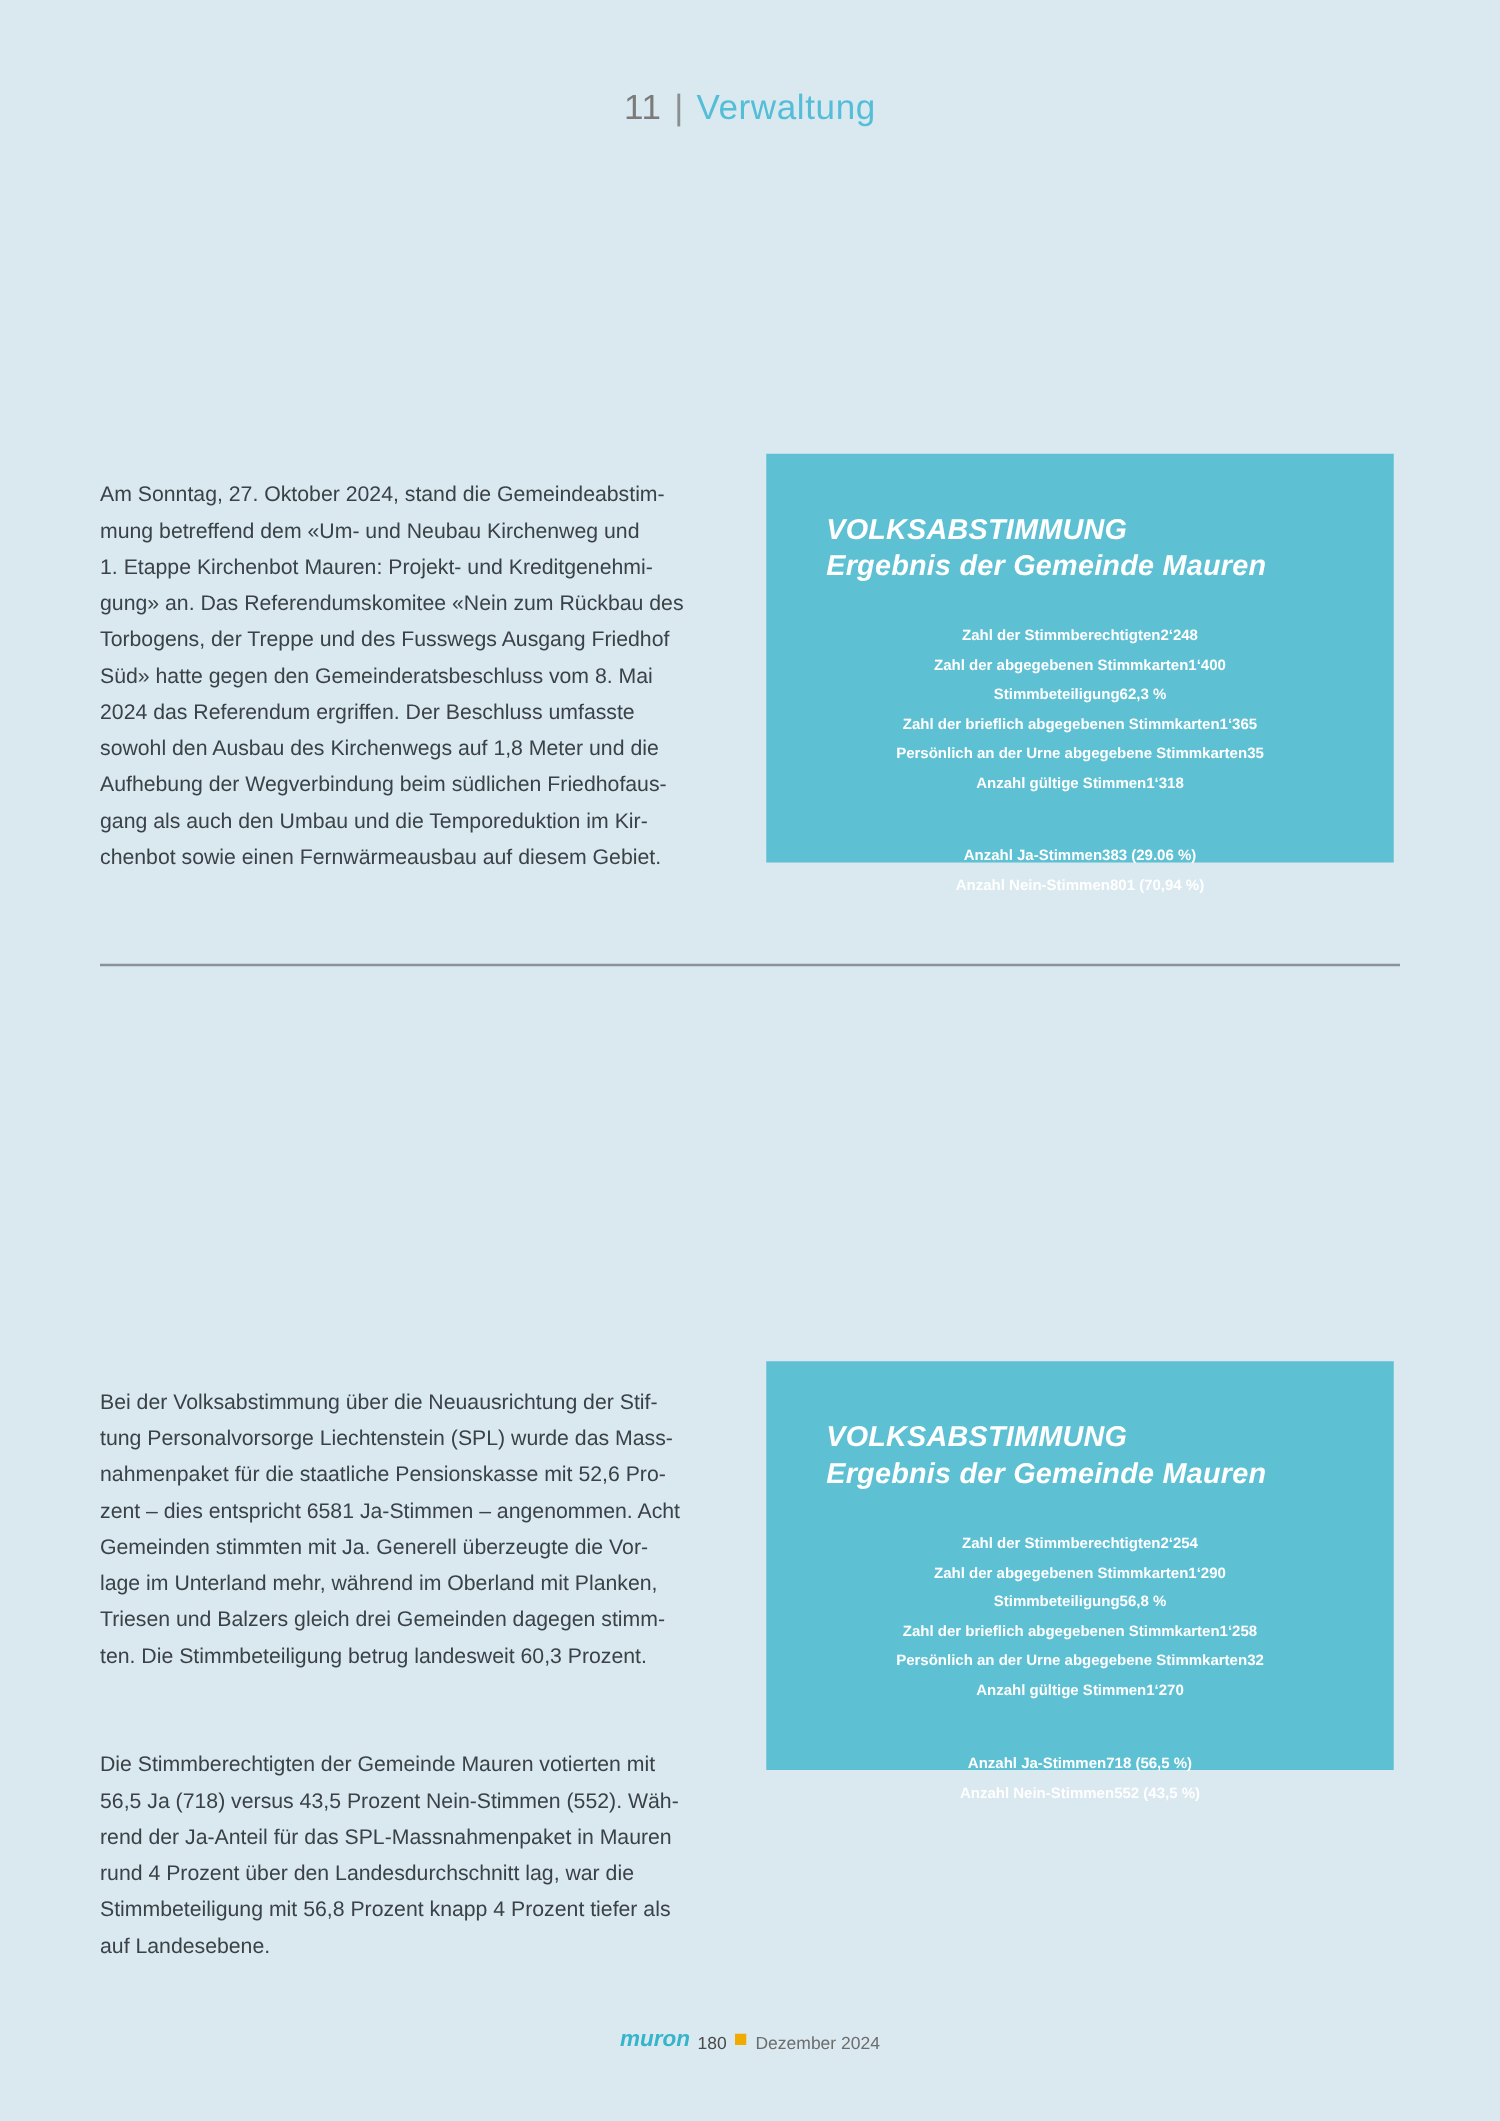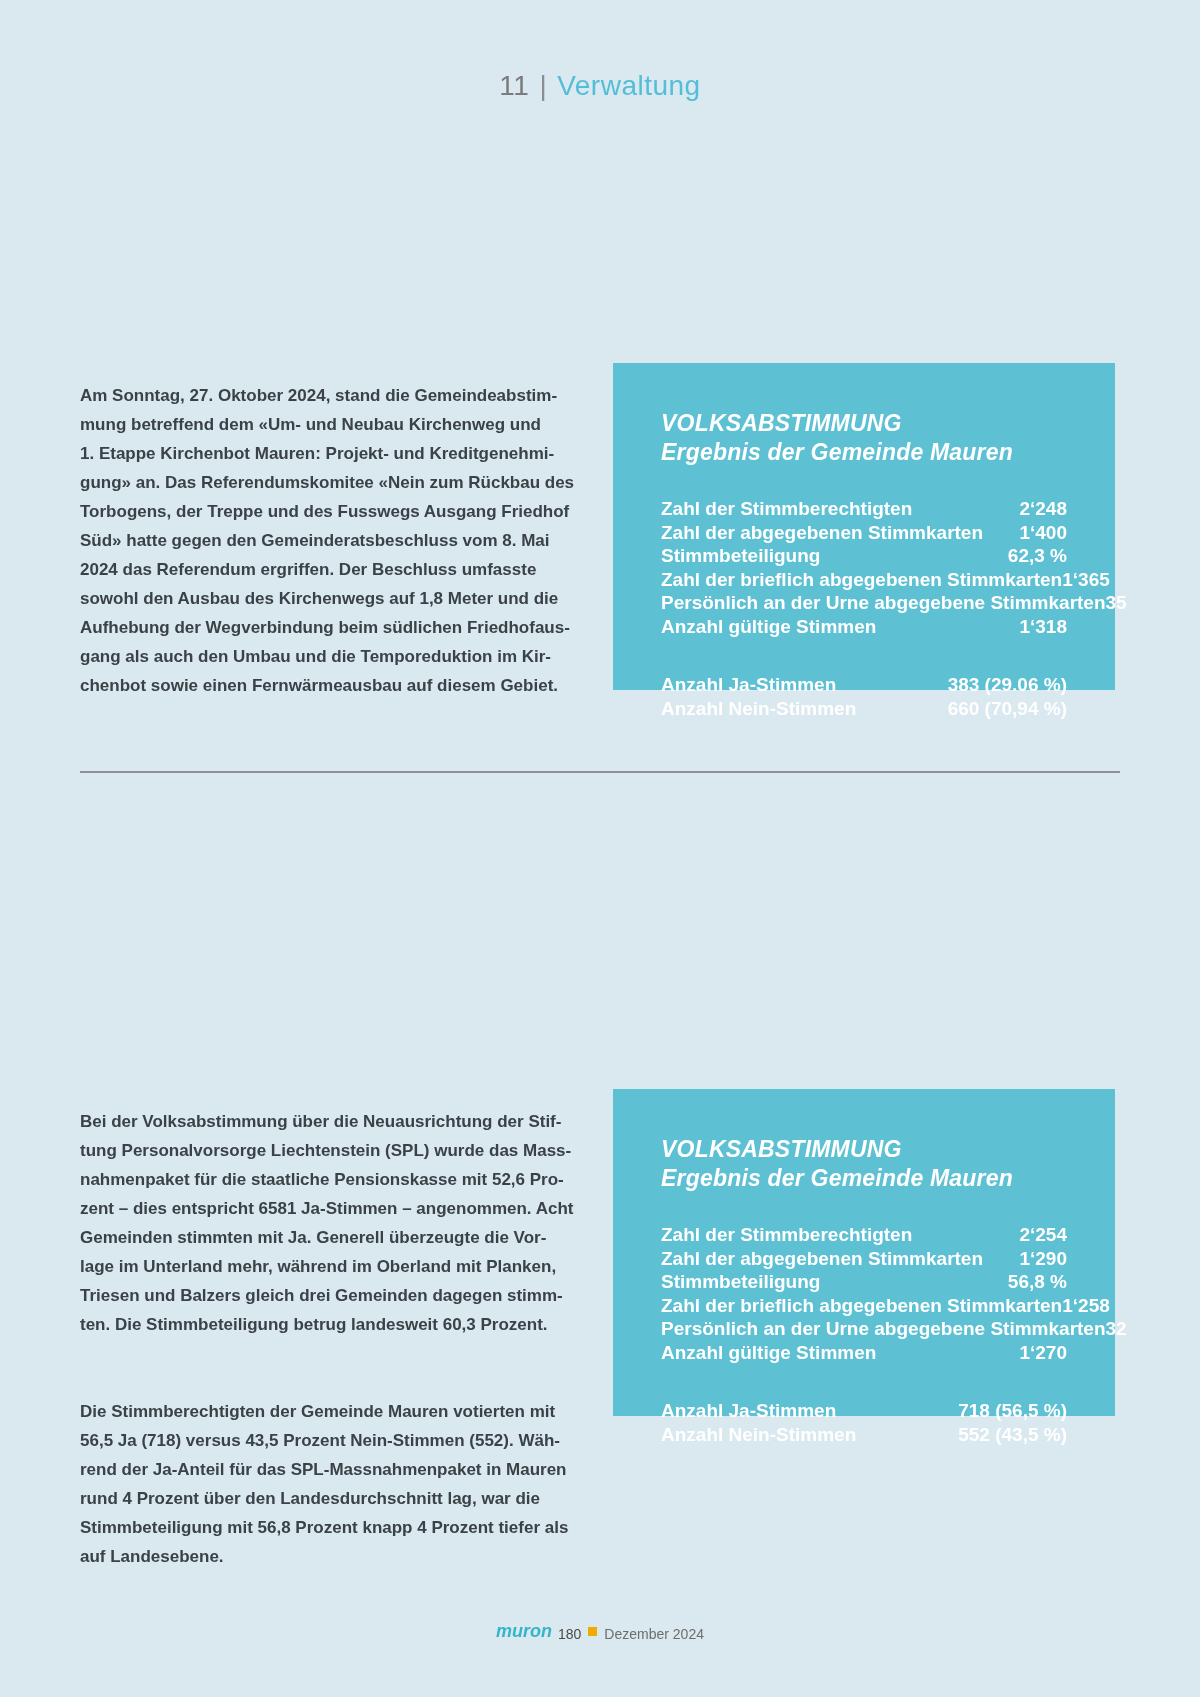--- a/index.html
+++ b/index.html
@@ -42,38 +42,38 @@
   .t1{top:198px;}
   .t2{top:900px;}
   
   .body{
     position:absolute;left:80px;width:527px;
     font-size:17px;line-height:29px;color:var(--body-text);
     white-space:pre-line;
   }
   .b1{top:352px;}
   .b2{top:1078px;}
-  .body p{margin:0 0 29px 0;font-weight:bold;}
+  .body p{margin:0 0 29px 0;}
   
   .vote-box{
     position:absolute;left:613px;width:502px;height:327px;
     background:var(--box-teal);color:#ffffff;
     padding:46px 48px 0 48px;
   }
   .vb1{top:363px;}
   .vb2{top:1089px;}
   .vb-title{
     font-size:23px;font-weight:bold;font-style:italic;
     line-height:29px;letter-spacing:0.2px;
   }
   .vb-rows{margin-top:30px;}
   .vb-results{margin-top:35px;}
   .vb-row{
-    display:flex;justify-content:space-between;align-items:baseline;
-    font-size:19px;font-weight:bold;line-height:23.5px;
+    display:flex;justify-content:center;align-items:baseline;
+    font-size:12px;font-weight:bold;line-height:23.5px;
   }
   .vb-row .lbl{white-space:nowrap;}
   .vb-row .val{white-space:nowrap;text-align:right;}
   
   .divider{
     position:absolute;left:80px;top:771px;width:1040px;height:2px;
     background:var(--divider-gray);
   }
   
   .footer{
@@ -148,21 +148,21 @@
         <span class="val">1‘318</span>
       </div>
     </div>
     <div class="vb-results">
       <div class="vb-row">
         <span class="lbl">Anzahl Ja-Stimmen</span>
         <span class="val">383 (29.06 %)</span>
       </div>
       <div class="vb-row">
         <span class="lbl">Anzahl Nein-Stimmen</span>
-        <span class="val">660 (70,94 %)</span>
+        <span class="val">801 (70,94 %)</span>
       </div>
     </div>
   </div>
 
   <div class="divider"></div>
 
 
   <div class="body b2">
     <p>Bei der Volksabstimmung über die Neuausrichtung der Stif-
 tung Personalvorsorge Liechtenstein (SPL) wurde das Mass-

